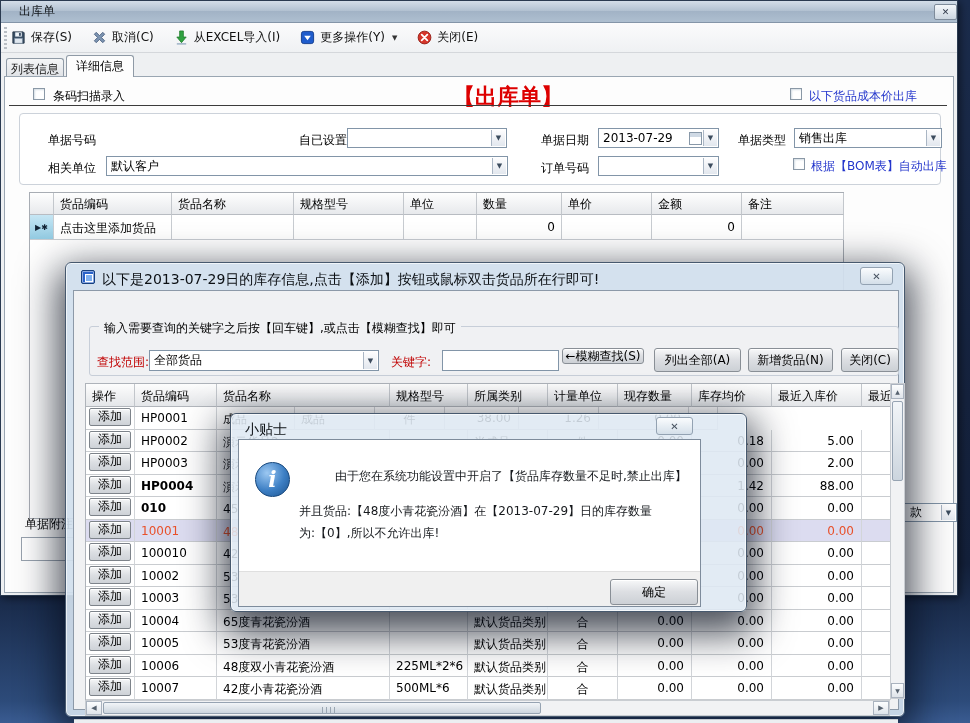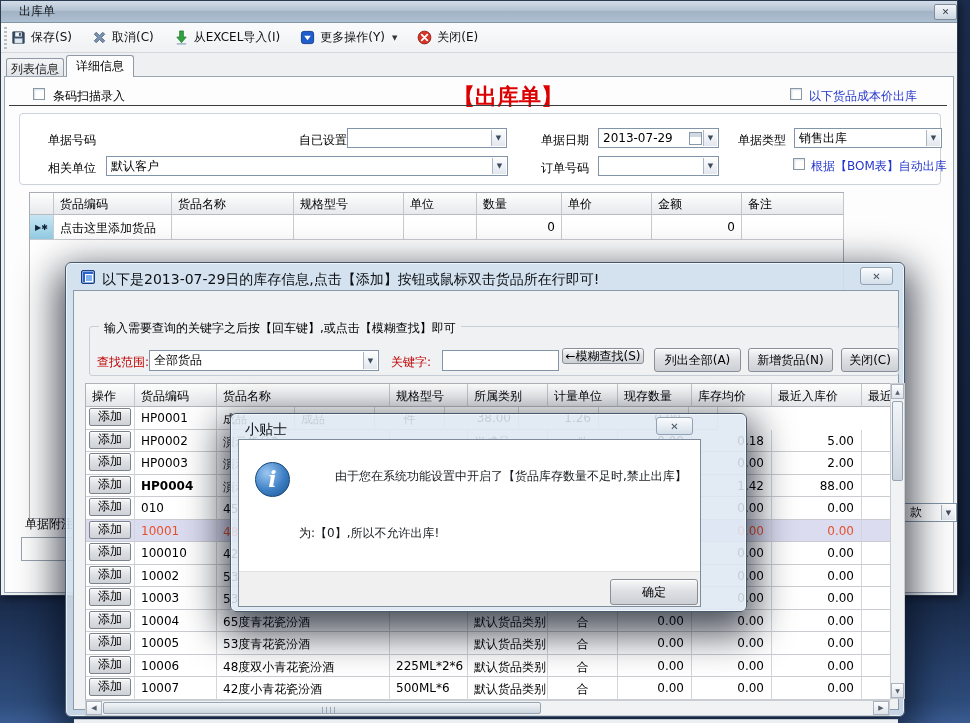--- a/index.html
+++ b/index.html
@@ -357,21 +357,21 @@
               <div class="st-c ctr" style="width: 70px; flex: 0 0 70px;">件</div>
               <div class="st-c num" style="width: 74px; flex: 0 0 74px;">0.00</div>
               <div class="st-c num" style="width: 80px; flex: 0 0 80px;">1.42</div>
               <div class="st-c num" style="width: 90px; flex: 0 0 90px;">88.00</div>
               <div class="st-c " style="width: 29px; flex: 0 0 29px;"></div>
             </div>
             <div class="st-row">
               <div class="st-c ctr" style="width: 49px; flex: 0 0 49px; padding: 0px;">
                 <div class="add-btn">添加</div>
               </div>
-              <div class="st-c " style="width: 82px; flex: 0 0 82px;">010</div>
+              <div class="st-c " style="width: 82px; flex: 0 0 82px; font-weight: bold;">010</div>
               <div class="st-c " style="width: 173px; flex: 0 0 173px;">45度汾酒</div>
               <div class="st-c " style="width: 78px; flex: 0 0 78px;"></div>
               <div class="st-c " style="width: 80px; flex: 0 0 80px;">默认货品类别</div>
               <div class="st-c ctr" style="width: 70px; flex: 0 0 70px;">合</div>
               <div class="st-c num" style="width: 74px; flex: 0 0 74px;">0.00</div>
               <div class="st-c num" style="width: 80px; flex: 0 0 80px;">0.00</div>
               <div class="st-c num" style="width: 90px; flex: 0 0 90px;">0.00</div>
               <div class="st-c " style="width: 29px; flex: 0 0 29px;"></div>
             </div>
             <div class="st-row sel">
@@ -514,19 +514,20 @@
   </div>
 
   <div class="abs glass msgbox">
     <div class="dlg-title" style="left:14px; top:7px;">小贴士</div>
     <div class="dlg-close" style="left:425px; top:3px; width:37px;">
       <span>✕</span>
     </div>
     <div class="msg-content">
       <div class="info-icon">i</div>
       <div class="msg-line" style="left:96px; top:28px;">由于您在系统功能设置中开启了【货品库存数量不足时,禁止出库】</div>
+      <div class="msg-line" style="left:60px; top:63px;">并且货品:【48度小青花瓷汾酒】在【2013-07-29】日的库存数量</div>
       <div class="msg-line" style="left:60px; top:85px;">为:【0】,所以不允许出库!</div>
       <div class="msg-footer"></div>
       <div class="btn3d ok-btn">确定</div>
     </div>
   </div>
 
 </div>
 
 </body></html>

